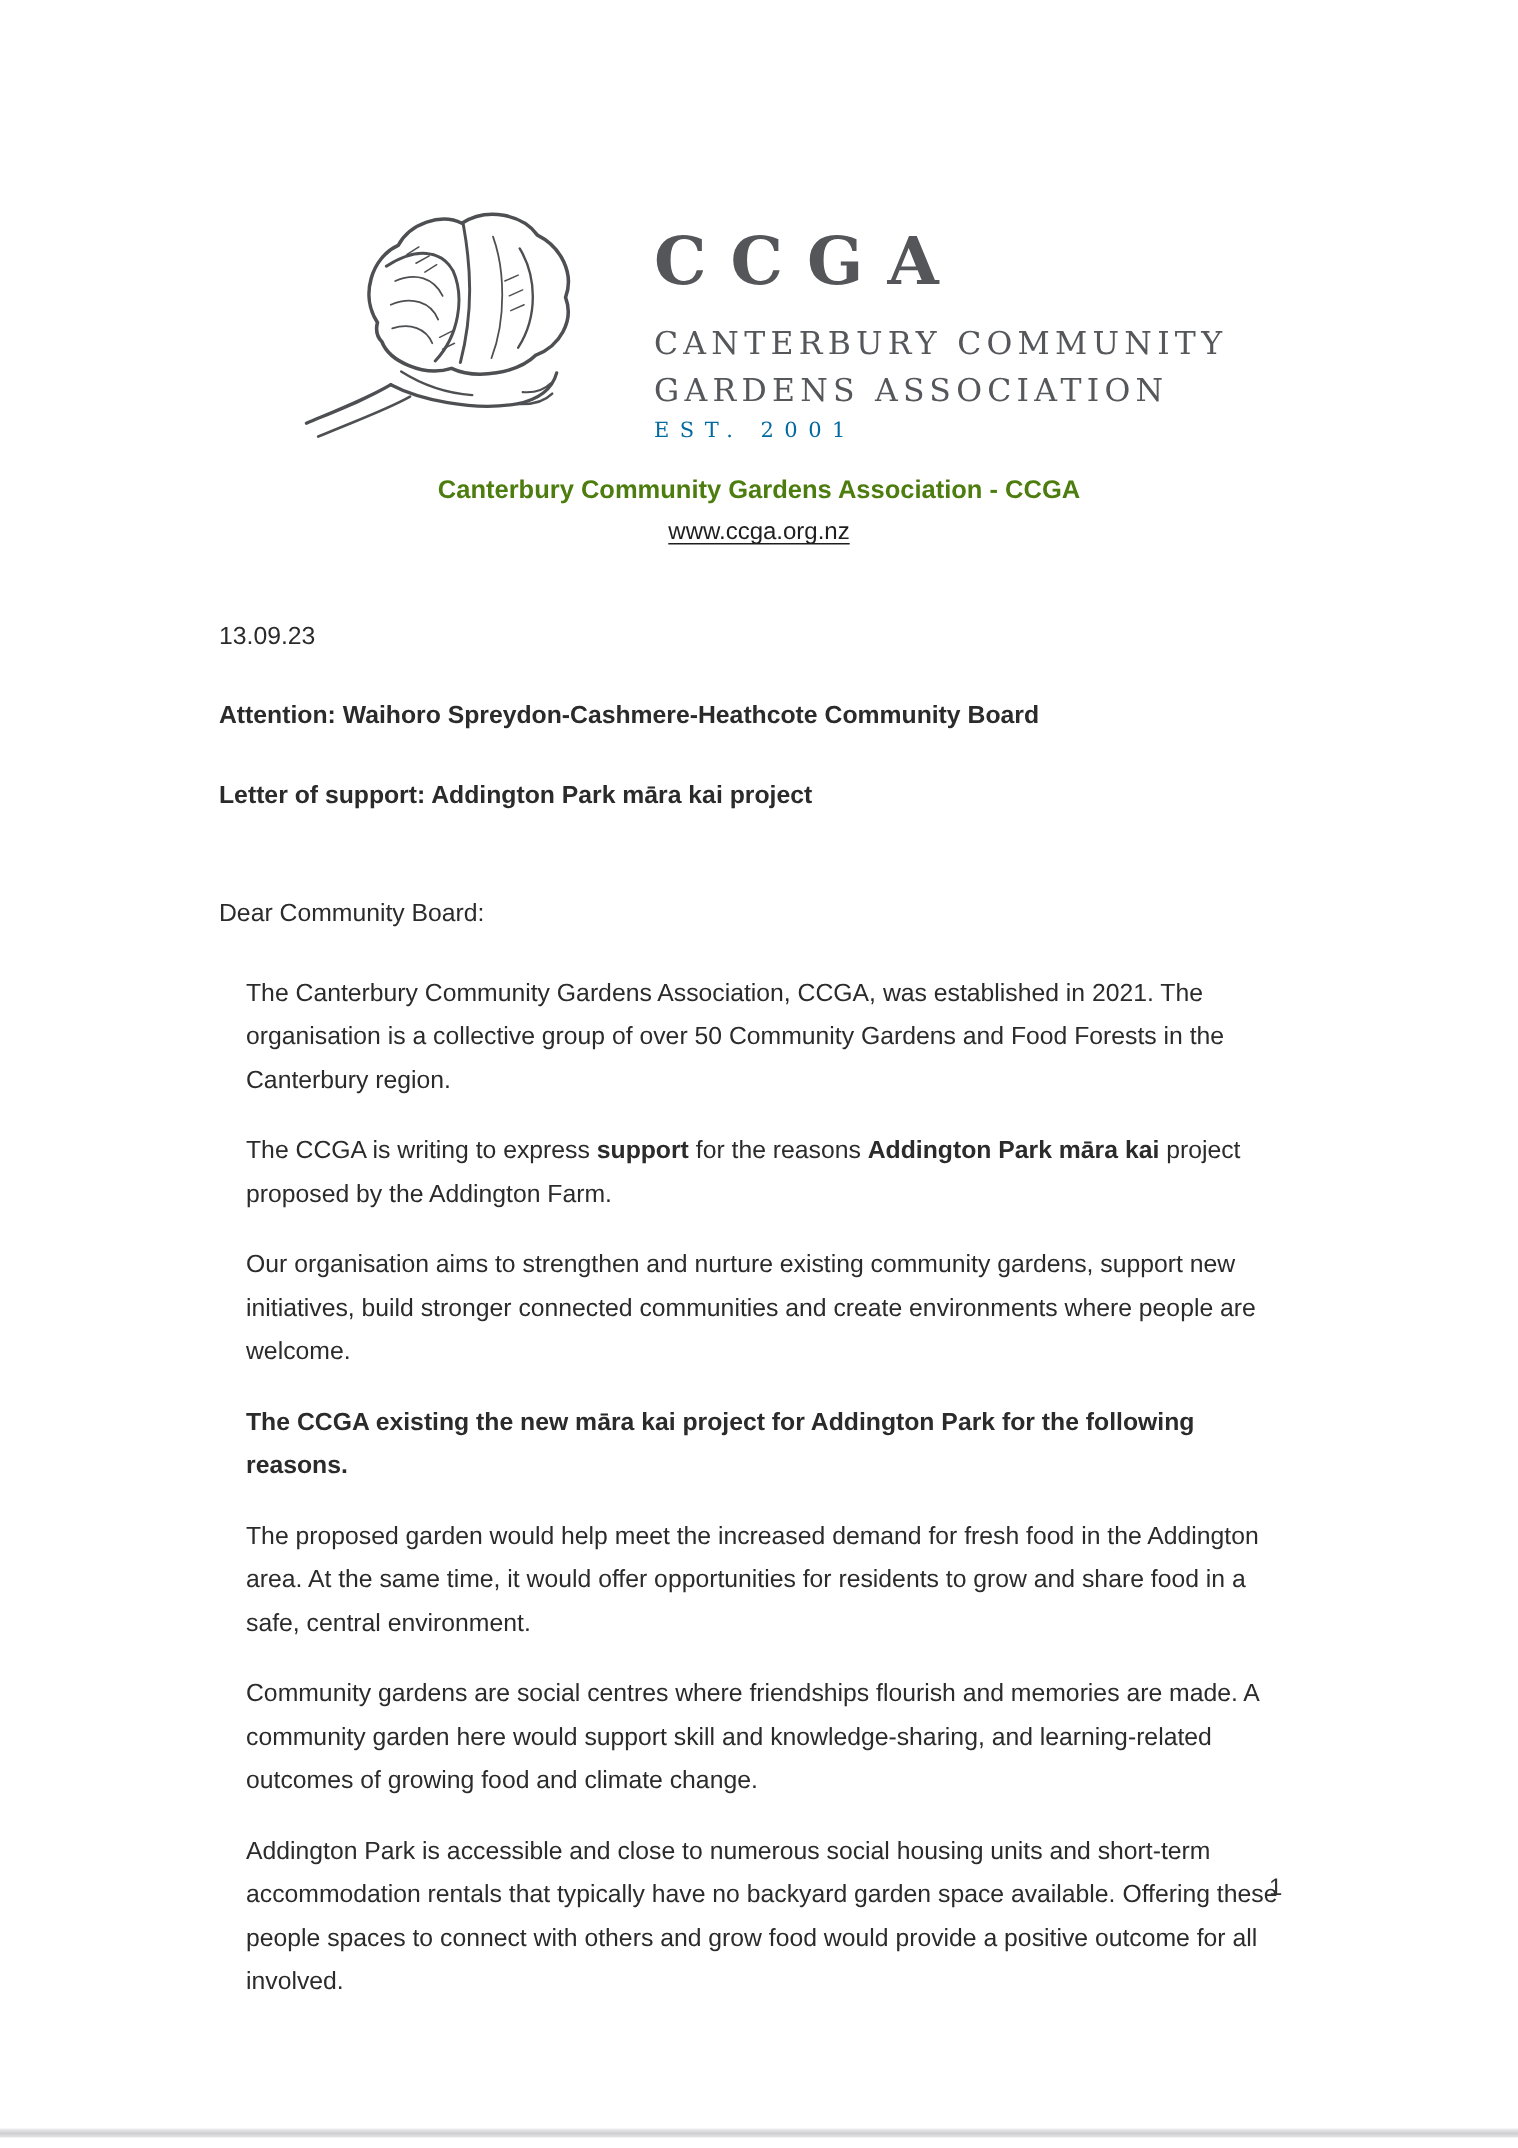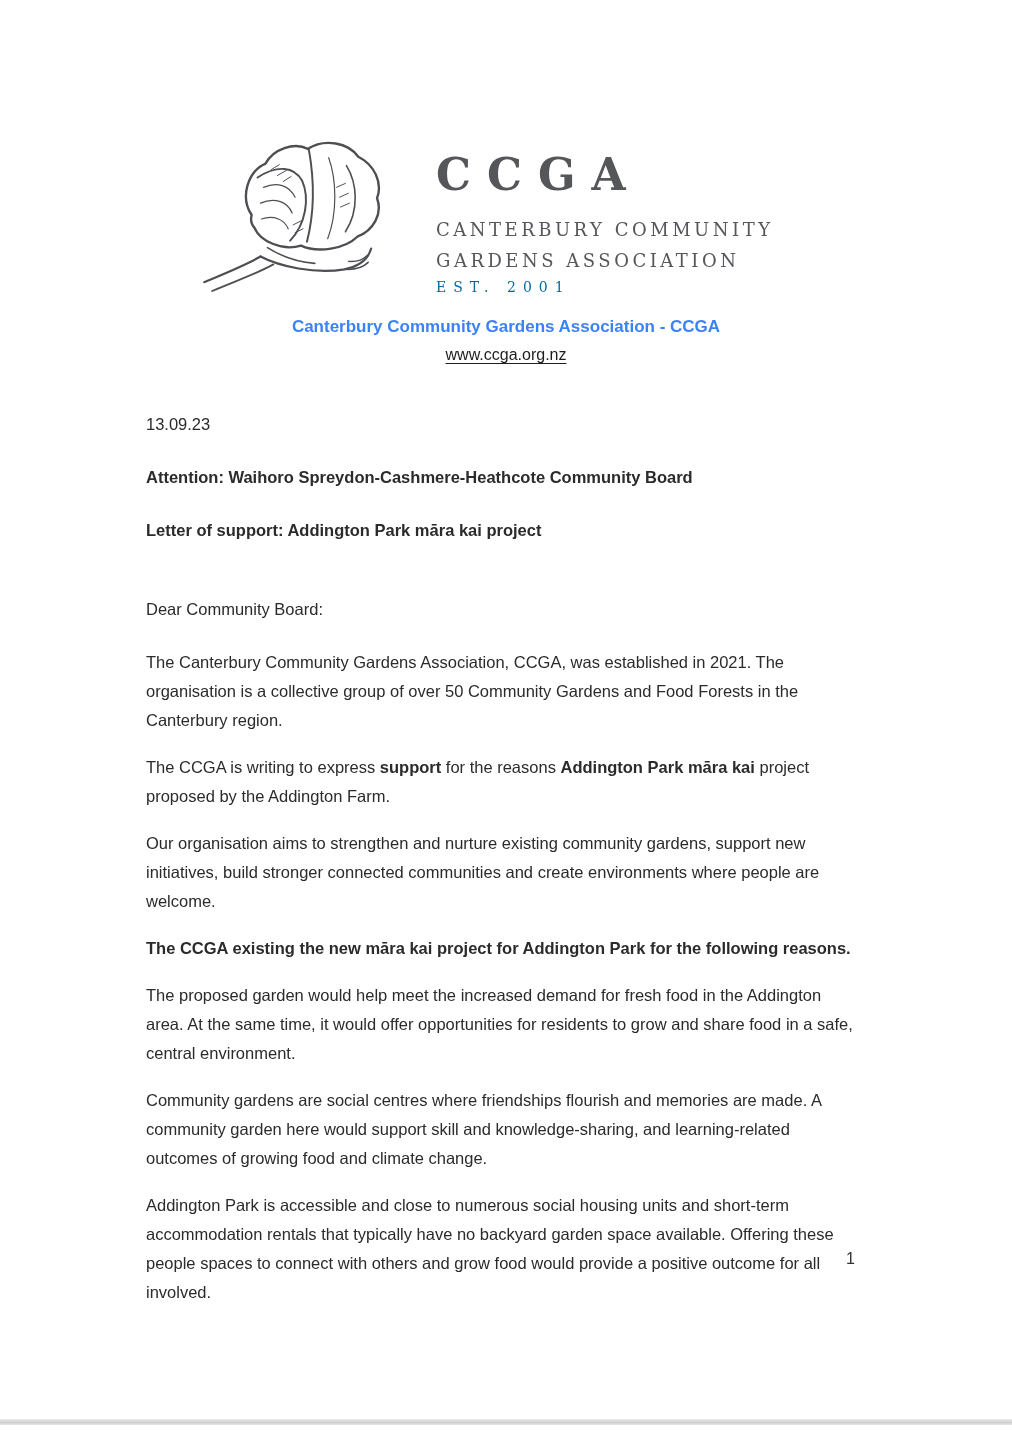--- a/index.html
+++ b/index.html
@@ -16,49 +16,49 @@
   .logo-art { position:absolute; left:196px; top:136px; width:212px; height:158px; }
   .logo-art svg { width:100%; height:100%; }
   .logo-text { position:absolute; left:436px; top:140px; width:360px; }
   .logo-acronym {
     font-family:"DejaVu Serif", serif;
     font-weight:700; font-size:44px; line-height:70px;
     letter-spacing:16px; color:#54565a;
   }
   .logo-name {
     font-family:"DejaVu Serif", serif;
-    font-size:18px; line-height:23px; letter-spacing:3.5px;
+    font-size:21px; line-height:23px; letter-spacing:3.5px;
     color:#55575b; margin-top:8px; white-space:nowrap;
   }
   .logo-est {
     font-family:"DejaVu Serif", serif;
     font-size:14px; letter-spacing:7px; color:#0369a1; margin-top:7px;
   }
 
   
   .doc-title {
     position:absolute; left:0; top:317px; width:100%;
-    text-align:center; font-weight:700; font-size:17px; color:#3b82f6;
+    text-align:center; font-weight:700; font-size:17px; color:#4d7c0f;
   }
   .doc-link-row { position:absolute; left:0; top:346px; width:100%; text-align:center; }
   .doc-link {
     font-size:16px; color:#1e1e1e; text-decoration:underline;
     text-underline-offset:3px; cursor:pointer;
   }
 
   
   .body-block {
     position:absolute; left:146px; top:410px; width:716px;
     font-size:16.5px; line-height:29px;
   }
   .line { margin:0 0 24px 0; }
   .bold { font-weight:700; }
   .subject { margin-bottom:50px; }
   .salutation { margin-bottom:24px; }
-  .para { margin:0 0 18px 0; }
+  .para { margin:0 0 18px 18px; }
 
   
   .page-number {
     position:absolute; left:846px; top:1250px;
     font-size:16px; color:#333;
   }
   .scan-edge {
     position:absolute; left:0; top:1419px; width:1012px; height:6px;
     background:linear-gradient(to bottom,#ededee, #cfcfd1 55%, #e6e6e7);
   }

